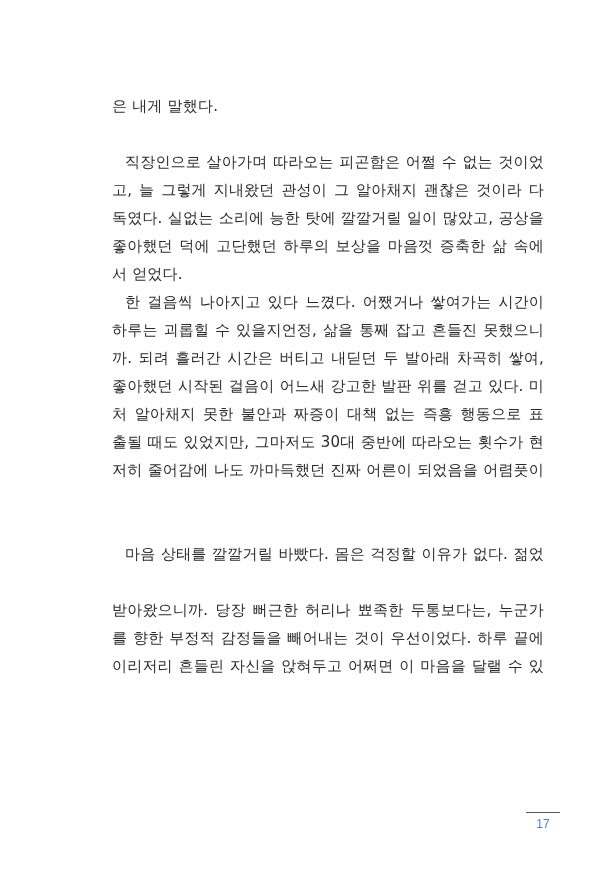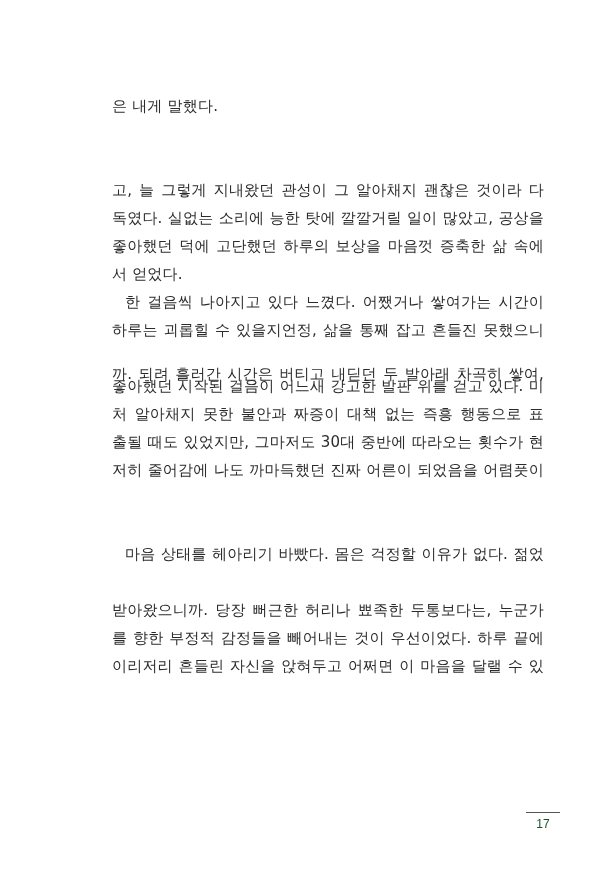--- a/index.html
+++ b/index.html
@@ -5,43 +5,44 @@
   html, body { margin:0; padding:0; }
   body { width:600px; height:890px; background:#ffffff; position:relative; overflow:hidden;
          font-family: "DejaVu Sans", "Liberation Sans", sans-serif; color:#2b2b2b; }
   .page { position:absolute; left:0; top:0; width:600px; height:694px; }
   .line { position:absolute; left:112px; width:432px; font-size:15px; line-height:20px; white-space:nowrap;
           letter-spacing:0.2px; text-align:justify; text-align-last:justify; }
   .line.last { text-align-last:left; }
   .line.indent { left:125px; width:419px; }
   .pgnum-wrap { position:absolute; left:526px; top:812px; width:34px; }
   .pgrule { border-top:1px solid #555; width:34px; height:0; }
-  .pgnum { font-size:12px; color:#14532d; text-align:center; margin-top:4px; font-family:"Liberation Sans", sans-serif; }
+  .pgnum { font-size:12px; color:#3b82f6; text-align:center; margin-top:4px; font-family:"Liberation Sans", sans-serif; }
 </style>
 </head>
 <body>
 
 <div class="page">
 
   <div class="line last" style="top:96px">은 내게 말했다.</div>
 
+  <div class="line indent" style="top:152px">직장인으로 살아가며 따라오는 피곤함은 어쩔 수 없는 것이었</div>
   <div class="line" style="top:180px">고, 늘 그렇게 지내왔던 관성이 그 알아채지 괜찮은 것이라 다</div>
   <div class="line" style="top:208px">독였다. 실없는 소리에 능한 탓에 깔깔거릴 일이 많았고, 공상을</div>
   <div class="line" style="top:236px">좋아했던 덕에 고단했던 하루의 보상을 마음껏 증축한 삶 속에</div>
   <div class="line last" style="top:264px">서 얻었다.</div>
 
   <div class="line indent" style="top:292px">한 걸음씩 나아지고 있다 느꼈다. 어쨌거나 쌓여가는 시간이</div>
   <div class="line" style="top:320px">하루는 괴롭힐 수 있을지언정, 삶을 통째 잡고 흔들진 못했으니</div>
-  <div class="line" style="top:364px">까. 되려 흘러간 시간은 버티고 내딛던 두 발아래 차곡히 쌓여,</div>
+  <div class="line" style="top:348px">까. 되려 흘러간 시간은 버티고 내딛던 두 발아래 차곡히 쌓여,</div>
   <div class="line" style="top:376px">좋아했던 시작된 걸음이 어느새 강고한 발판 위를 걷고 있다. 미</div>
   <div class="line" style="top:404px">처 알아채지 못한 불안과 짜증이 대책 없는 즉흥 행동으로 표</div>
   <div class="line" style="top:432px">출될 때도 있었지만, 그마저도 30대 중반에 따라오는 횟수가 현</div>
   <div class="line" style="top:460px">저히 줄어감에 나도 까마득했던 진짜 어른이 되었음을 어렴풋이</div>
 
-  <div class="line indent" style="top:544px">마음 상태를 헤아리기 바빴다. 몸은 걱정할 이유가 없다. 젊었</div>
+  <div class="line indent" style="top:544px">마음 상태를 깔깔거릴 바빴다. 몸은 걱정할 이유가 없다. 젊었</div>
   <div class="line" style="top:628px">를 향한 부정적 감정들을 빼어내는 것이 우선이었다. 하루 끝에</div>
   <div class="line" style="top:600px">받아왔으니까. 당장 뻐근한 허리나 뾰족한 두통보다는, 누군가</div>
   <div class="line" style="top:656px">이리저리 흔들린 자신을 앉혀두고 어쩌면 이 마음을 달랠 수 있</div>
 
   <div class="pgnum-wrap">
     <div class="pgrule"></div>
     <div class="pgnum">17</div>
   </div>
 </div>
 

